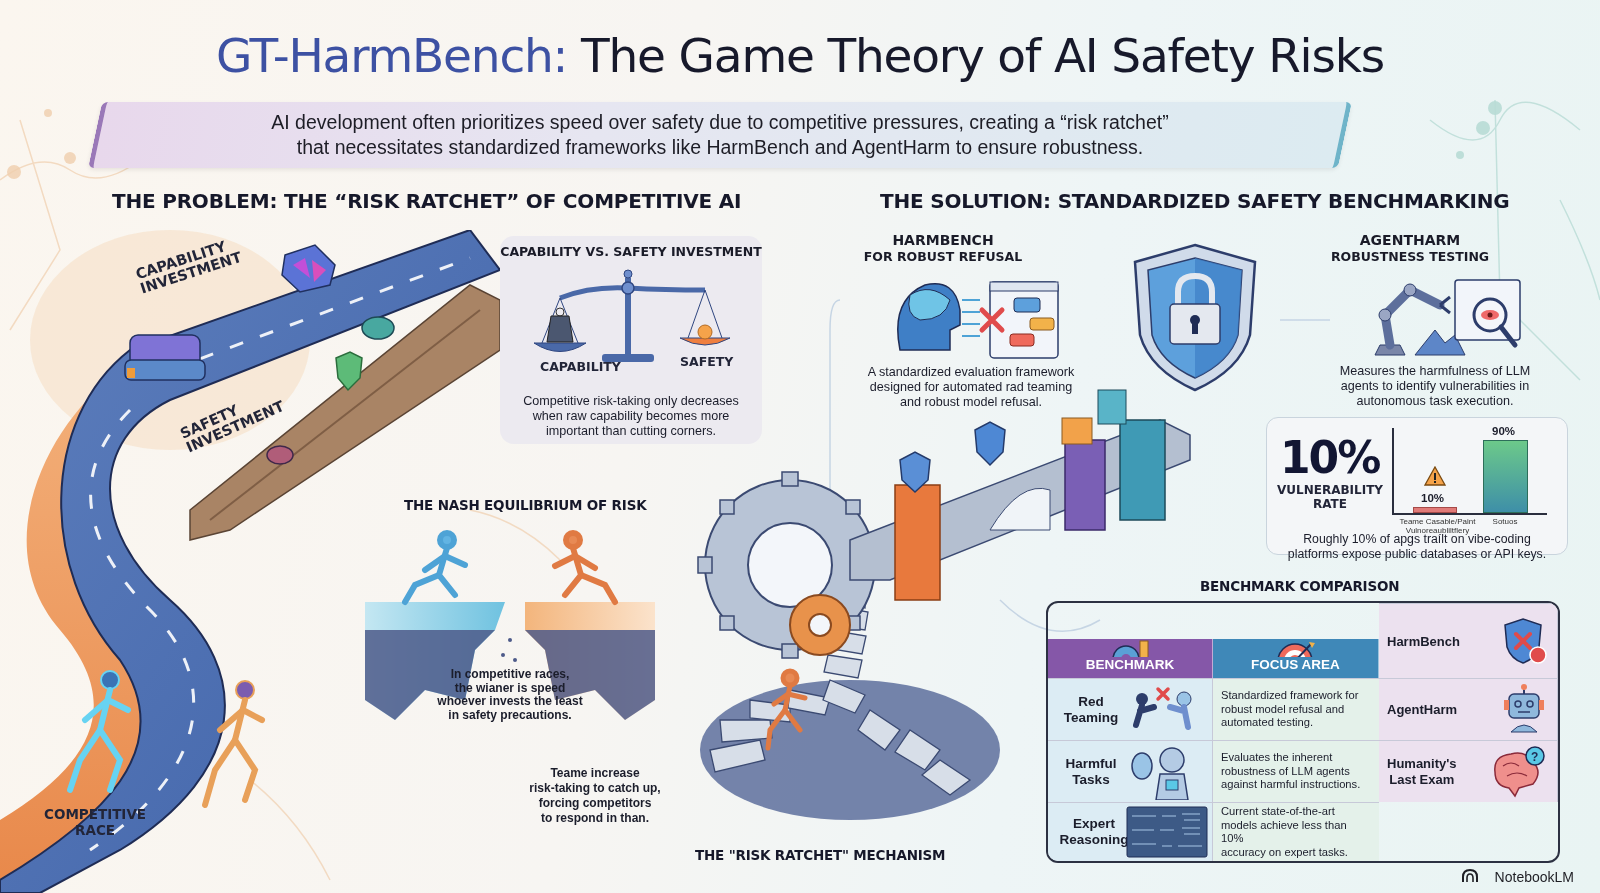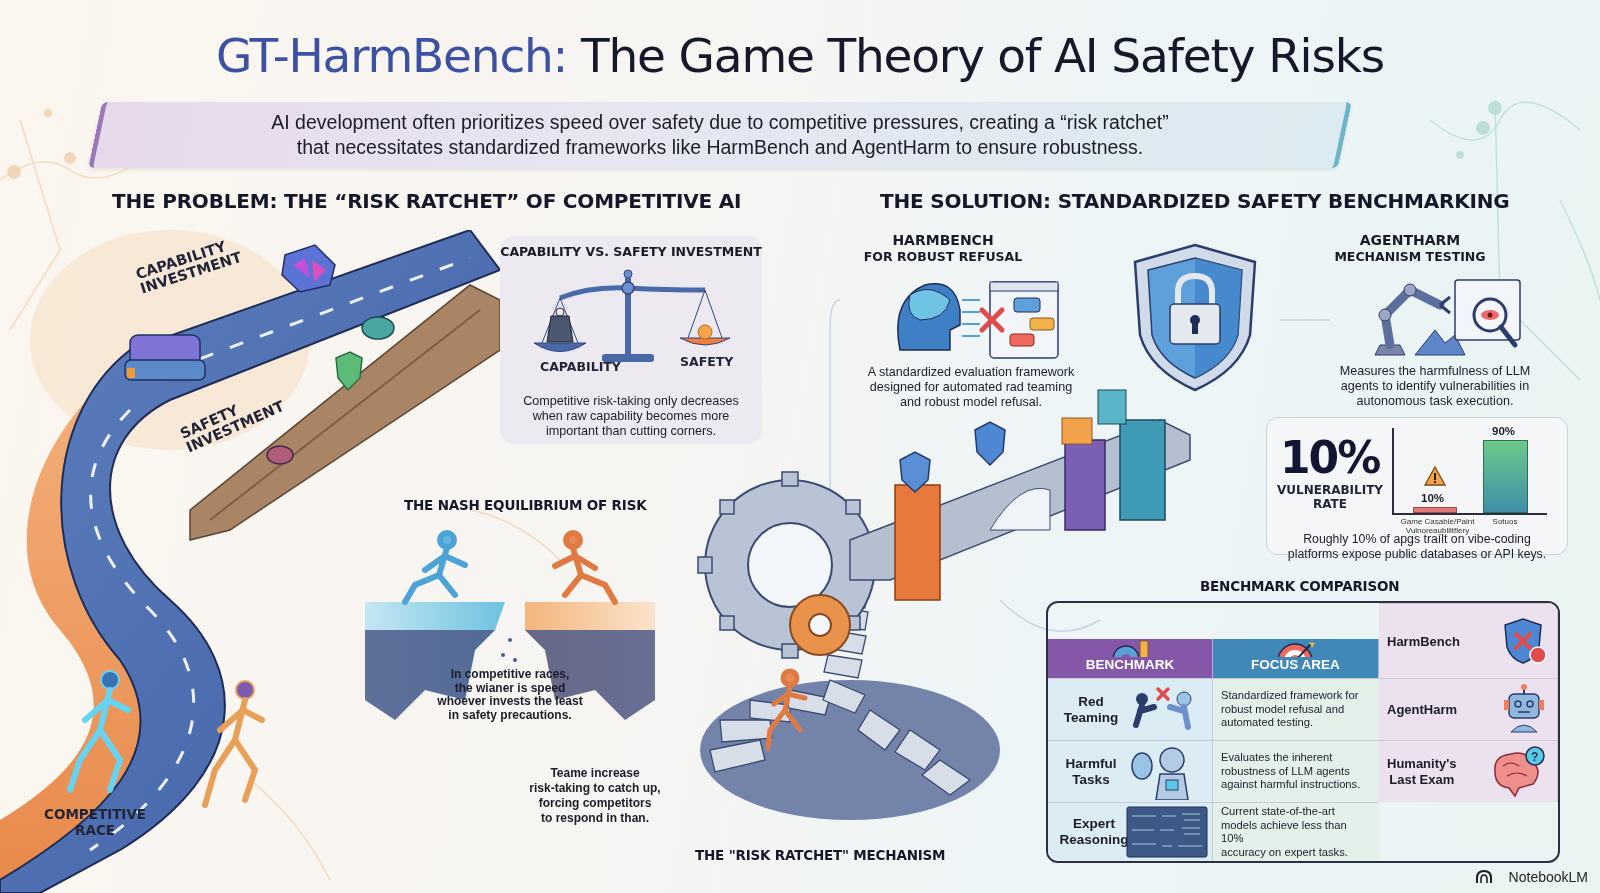--- a/index.html
+++ b/index.html
@@ -72,21 +72,21 @@
   .th.c2 { background: #3f88b8; }
   .th.c3 { background: #3f9e82; border-right: none; }
   .td { display: flex; align-items: center; border-top: 1px solid #c7c9d8; border-right: 1px solid #c7c9d8; padding: 0 8px; position: relative; }
   .td.c1 { background: #ece1ef; }
   .td.c2 { background: #dcecf4; justify-content: flex-start; }
   .td.c3 { background: #e4f1ea; border-right: none; font-size: 11.2px; line-height: 13.5px; color: #1b1d2b; }
   .td .name { font-weight: 700; font-size: 13px; color: #1b1d2b; }
   .td .focus { font-weight: 700; font-size: 13.5px; color: #1b1d2b; text-align: center; line-height: 16px; width: 70px; }
   .td .ico { position: absolute; right: 10px; top: 50%; transform: translateY(-50%); }
 
-  .brand { position: absolute; right: 12px; bottom: 8px; font-size: 14px; color: #1e1e24; display: flex; align-items: center; gap: 17px; }
+  .brand { position: absolute; right: 26px; bottom: 8px; font-size: 14px; color: #1e1e24; display: flex; align-items: flex-start; gap: 17px; }
 </style>
 </head>
 <body>
 
 <svg class="bg-deco" width="1600" height="893">
   <g stroke="#f0cfae" stroke-width="1.5" fill="none" opacity="0.7">
     <path d="M0 180 Q40 150 70 170 T140 160"></path>
     <path d="M20 120 L60 250 L10 330"></path>
     <path d="M470 510 Q520 520 560 560"></path>
     <path d="M250 780 Q300 820 330 880"></path>
@@ -359,21 +359,21 @@
   <rect x="120" y="54" width="24" height="12" rx="3" fill="#ef6a5c" stroke="#8a2a20"></rect>
   <path d="M92 30 L112 50 M112 30 L92 50" stroke="#e04b4b" stroke-width="5" stroke-linecap="round"></path>
 </svg>
 <div class="caption" style="left:858px; top:365px; width:226px;">
   <div>A standardized evaluation framework</div>
   <div>designed for automated rad teaming</div>
   <div>and robust model refusal.</div>
 </div>
 
 <div class="card-title" style="left:1345px; top:232px; width:130px; font-size:14px;">AGENTHARM</div>
-<div class="card-title" style="left:1330px; top:249px; width:160px; font-size:12.5px;">MECHANISM TESTING</div>
+<div class="card-title" style="left:1330px; top:249px; width:160px; font-size:12.5px;">ROBUSTNESS TESTING</div>
 <svg class="abs" style="left:1355px; top:275px;" width="170" height="85">
   <path d="M20 80 L50 80 L45 70 L25 70 Z" fill="#7a86a8" stroke="#2d3d6b"></path>
   <path d="M35 70 L30 40 L55 15 L85 30" stroke="#5d6f9c" stroke-width="9" fill="none" stroke-linecap="round"></path>
   <circle cx="30" cy="40" r="6" fill="#9aa6c4" stroke="#2d3d6b"></circle>
     <circle cx="55" cy="15" r="6" fill="#9aa6c4" stroke="#2d3d6b"></circle>
   <path d="M85 30 L95 22 M85 30 L95 38" stroke="#2d3d6b" stroke-width="3"></path>
   <path d="M60 80 L80 55 L90 68 L100 60 L110 80 Z" fill="#5d86c8" stroke="#2d3d6b"></path>
   <rect x="100" y="5" width="65" height="60" rx="3" fill="#f2f5fa" stroke="#2d3d6b" stroke-width="1.5"></rect>
   <circle cx="135" cy="40" r="16" fill="#f4f6fa" stroke="#2d3d6b" stroke-width="3"></circle>
   <ellipse cx="135" cy="40" rx="9" ry="5" fill="#ef6a6a"></ellipse>
@@ -397,21 +397,21 @@
 <div class="abs" style="left:1392px; top:513px; width:155px; height:2px; background:#2a2e3e;"></div>
 <div class="bar" style="left:1413px; top:507px; width:44px; height:6px; background:#e07a78; border:1px solid #a64a48;"></div>
 <div class="bar" style="left:1483px; top:440px; width:45px; height:73px; background:linear-gradient(#6cc98a,#3e8fa8); border:1px solid #2d6e5a;"></div>
 <div class="bar-value" style="left:1421px; top:492px;">10%</div>
 <div class="bar-value" style="left:1492px; top:425px;">90%</div>
 <svg class="abs" style="left:1424px; top:466px;" width="22" height="20">
   <path d="M11 1 L21 19 L1 19 Z" fill="#f5a34a" stroke="#7a4a10" stroke-width="1.3"></path>
   <rect x="10" y="7" width="2" height="7" fill="#222"></rect>
     <rect x="10" y="15" width="2" height="2" fill="#222"></rect>
 </svg>
-<div class="bar-label" style="left:1395px; top:517px; width:85px;">Game Casable/Paint Vulnoreaubliltflery</div>
+<div class="bar-label" style="left:1395px; top:517px; width:85px;">Teame Casable/Paint Vulnoreaubliltflery</div>
 <div class="bar-label" style="left:1480px; top:517px; width:50px;">Sotuos</div>
 <div class="caption" style="left:1268px; top:532px; width:298px; font-size:12.3px;">
   <div>Roughly 10% of apgs traílt on vibe-coding</div>
   <div>platforms expose public databases or API keys.</div>
 </div>
 
 <div class="section-title small" style="left:1200px; top:578px;">BENCHMARK COMPARISON</div>
 <div class="tbl">
   <div class="th c1">
     <svg width="48" height="42">

